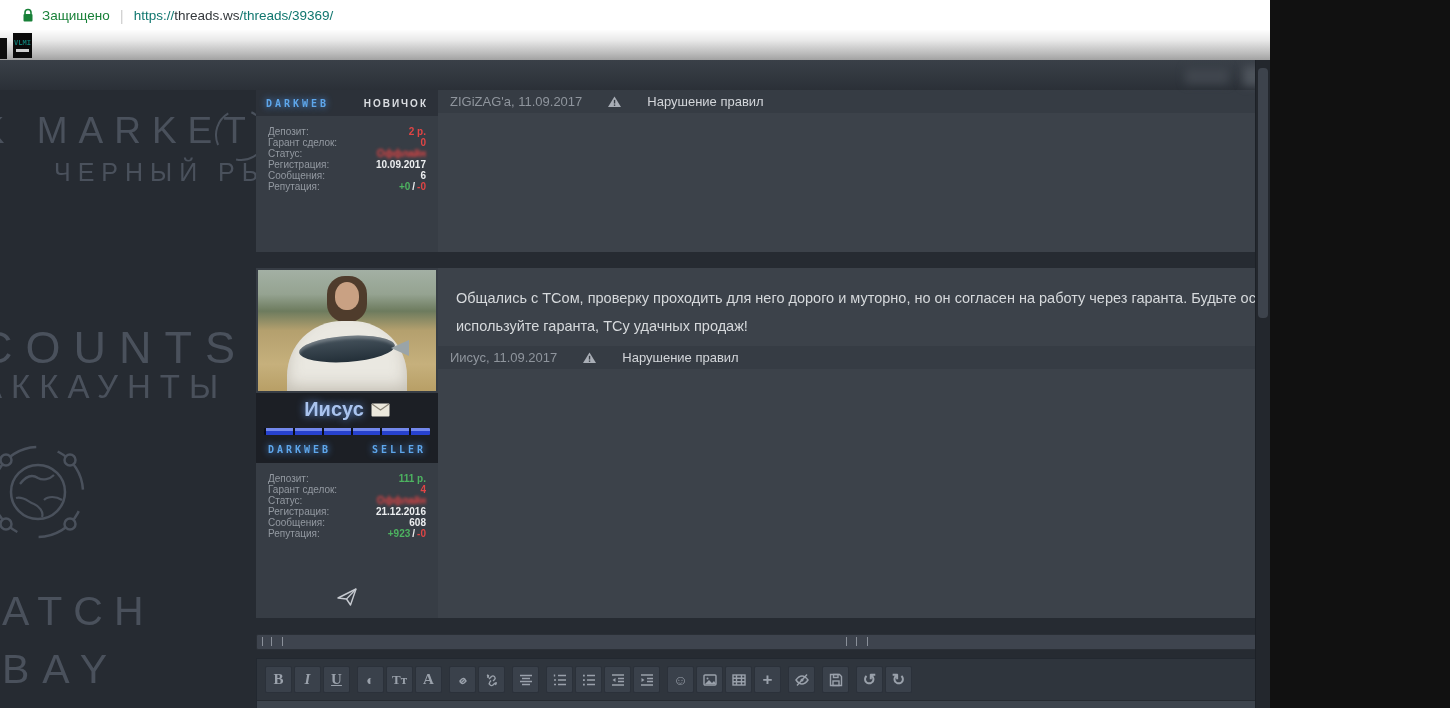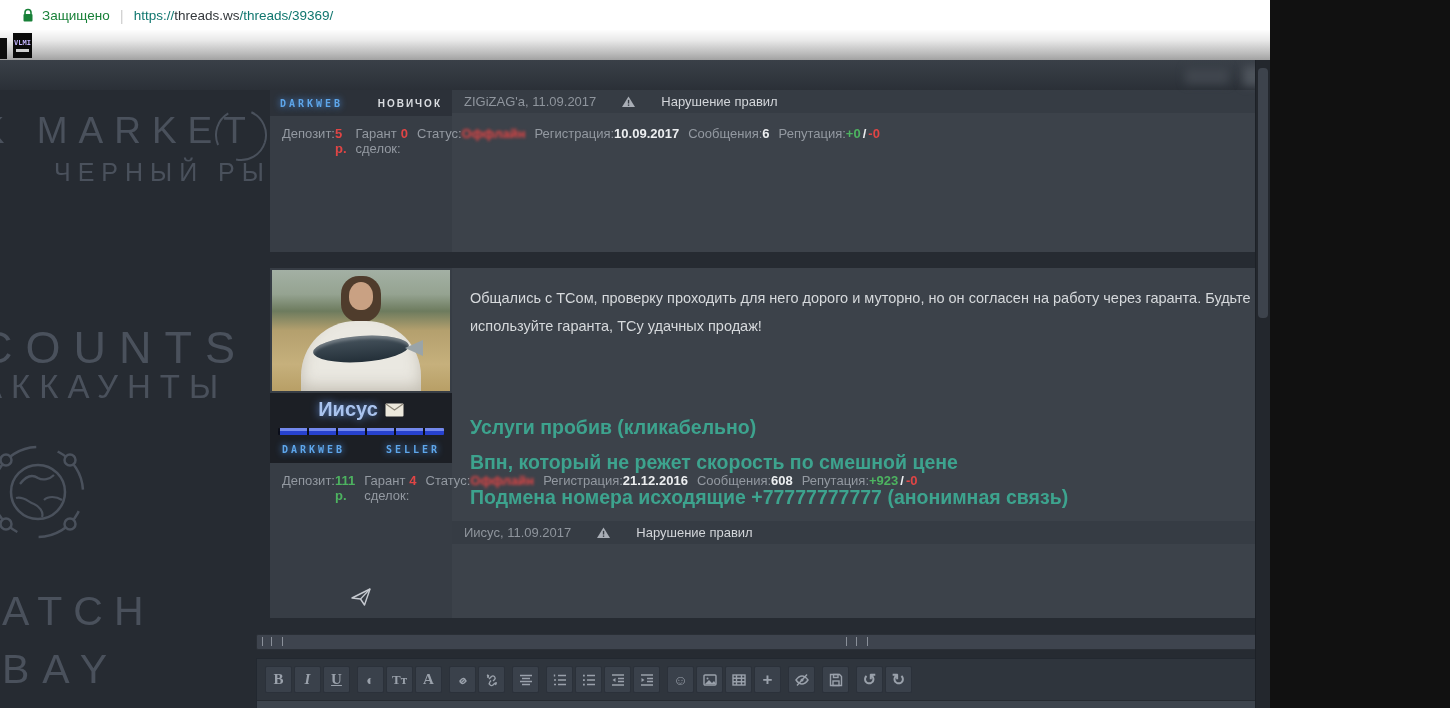--- a/index.html
+++ b/index.html
@@ -10,21 +10,21 @@
   .browser-bar{position:absolute;top:0;left:0;right:0;height:30px;background:#fff;
     border-bottom:1px solid #dcdcdc;display:flex;align-items:center;padding-left:22px;z-index:40;}
   .security-label{color:#188038;font-size:13.5px;margin-left:8px;}
   .addr-sep{color:#d0d0d0;margin:0 10px;font-size:15px;}
   .url{font-size:13.5px;}
   .url .scheme,.url .path{color:#0f766e;}
   .url .host{color:#33373b;}
   .bookmarks{position:absolute;top:30px;left:0;right:0;height:30px;z-index:40;
     background:linear-gradient(#fdfdfd 0%,#e8e8e8 35%,#b9b9b9 80%,#a2a2a2 100%);}
   .fav-partial{position:absolute;left:0;top:8px;width:7px;height:21px;background:#0d0d0d;}
-  .vlmi{position:absolute;left:13px;top:3px;width:19px;height:25px;background:#0a0a0a;color:#c4b5fd;
+  .vlmi{position:absolute;left:13px;top:3px;width:19px;height:25px;background:#0a0a0a;color:#0f766e;
     display:flex;flex-direction:column;align-items:center;justify-content:center;gap:2px;}
   .vlmi .t{font:bold 7px "DejaVu Sans Mono",monospace;letter-spacing:0;}
   .vlmi .u{width:13px;height:3px;background:#cfcfcf;}
 
   
   .page{position:absolute;top:60px;left:0;right:0;bottom:0;background:#262b32;overflow:hidden;}
   .forum-nav{position:absolute;top:0;left:0;right:0;height:30px;z-index:5;
     background:linear-gradient(#3a4048,#2b3037);}
   .blurbox{position:absolute;border-radius:3px;filter:blur(4px);background:#4e545c;}
   .nav-b1{left:1185px;top:8px;width:44px;height:16px;background:#40464e;}
@@ -43,30 +43,30 @@
   .wm5{left:2px;top:528px;font-size:41px;letter-spacing:11px;}
   .wm6{left:2px;top:586px;font-size:41px;letter-spacing:13px;}
   .arcs{position:absolute;left:212px;top:46px;}
   .globe{position:absolute;left:-18px;top:376px;}
 
   
   .thread{position:absolute;left:256px;top:30px;width:1179px;z-index:4;}
   .post{display:flex;margin-bottom:16px;overflow:hidden;}
   .post1{height:162px;}
   .post2{height:350px;}
-  .panel{width:182px;flex-shrink:0;background:#373d45;position:relative;margin-left:14px;}
+  .panel{width:182px;flex-shrink:0;background:#373d45;position:relative;}
   .main{flex:1;background:#3c424a;display:flex;flex-direction:column;min-width:0;}
 
   .badges-row{height:26px;display:flex;justify-content:space-between;align-items:center;
     padding:0 10px;background:#2c3139;}
   .badge-blue{font:bold 10px "DejaVu Sans Mono",monospace;letter-spacing:3px;color:#5ea6ea;
     text-shadow:0 0 7px rgba(80,160,255,.9);}
   .badge-gray{font-weight:bold;font-size:10px;letter-spacing:2px;color:#dadde1;}
 
-  .stats{padding:10px 12px 0;display:flex;flex-direction:row;gap:9px;font-size:13px;}
+  .stats{padding:10px 12px 0;display:flex;flex-direction:column;font-size:10px;}
   .stat-row{display:flex;justify-content:space-between;align-items:baseline;}
   .stat-label{color:#9399a1;}
   .v{font-weight:bold;}
   .v-red{color:#e04545;}
   .v-green{color:#4db360;}
   .v-white{color:#eceef0;}
   .v-blur{filter:blur(1.8px);}
   .rep-sep{color:#eceef0;font-weight:bold;margin:0 2px;}
 
   .meta-row{height:23px;background:#363c44;display:flex;align-items:center;gap:25px;
@@ -197,21 +197,21 @@
 
       <div class="post post1">
         <div class="panel">
           <div class="badges-row">
             <span class="badge-blue">DARKWEB</span>
             <span class="badge-gray">НОВИЧОК</span>
           </div>
           <div class="stats">
             <div class="stat-row">
               <span class="stat-label">Депозит:</span>
-              <span class="v v-red">5 р.</span>
+              <span class="v v-red">2 р.</span>
             </div>
             <div class="stat-row">
               <span class="stat-label">Гарант сделок:</span>
               <span class="v v-red">0</span>
             </div>
             <div class="stat-row">
               <span class="stat-label">Статус:</span>
               <span class="v v-red v-blur">Оффлайн</span>
             </div>
             <div class="stat-row">
@@ -311,25 +311,20 @@
           </div>
           <div class="plane">
             <svg width="20" height="18" viewBox="0 0 20 18">
               <path d="M1 10L19 1l-5.5 16-4-6z" stroke="#c6cad0" stroke-width="1.4" fill="none" stroke-linejoin="round"></path>
               <path d="M9.5 11L19 1" stroke="#c6cad0" stroke-width="1.2"></path>
             </svg>
           </div>
         </div>
         <div class="main">
           <div class="post-body">Общались с ТСом, проверку проходить для него дорого и муторно, но он согласен на работу через гаранта. Будьте осторожнее и используйте гаранта, ТСу удачных продаж!</div>
-          <div class="signature">
-            <a class="sig-link">Услуги пробив (кликабельно)</a>
-            <a class="sig-link">Впн, который не режет скорость по смешной цене</a>
-            <a class="sig-link">Подмена номера исходящие +77777777777 (анонимная связь)</a>
-          </div>
           <div class="meta-row">
             <span>Иисус, 11.09.2017</span>
             <span>
               <svg width="15" height="13" viewBox="0 0 16 14">
                 <path d="M8 1.5L15 13H1z" fill="#a9aeb6"></path>
                 <rect x="7.3" y="5.2" width="1.5" height="4" fill="#363c44"></rect>
                 <rect x="7.3" y="10.2" width="1.5" height="1.5" fill="#363c44"></rect>
               </svg>
             </span>
             <span class="meta-report">Нарушение правил</span>

